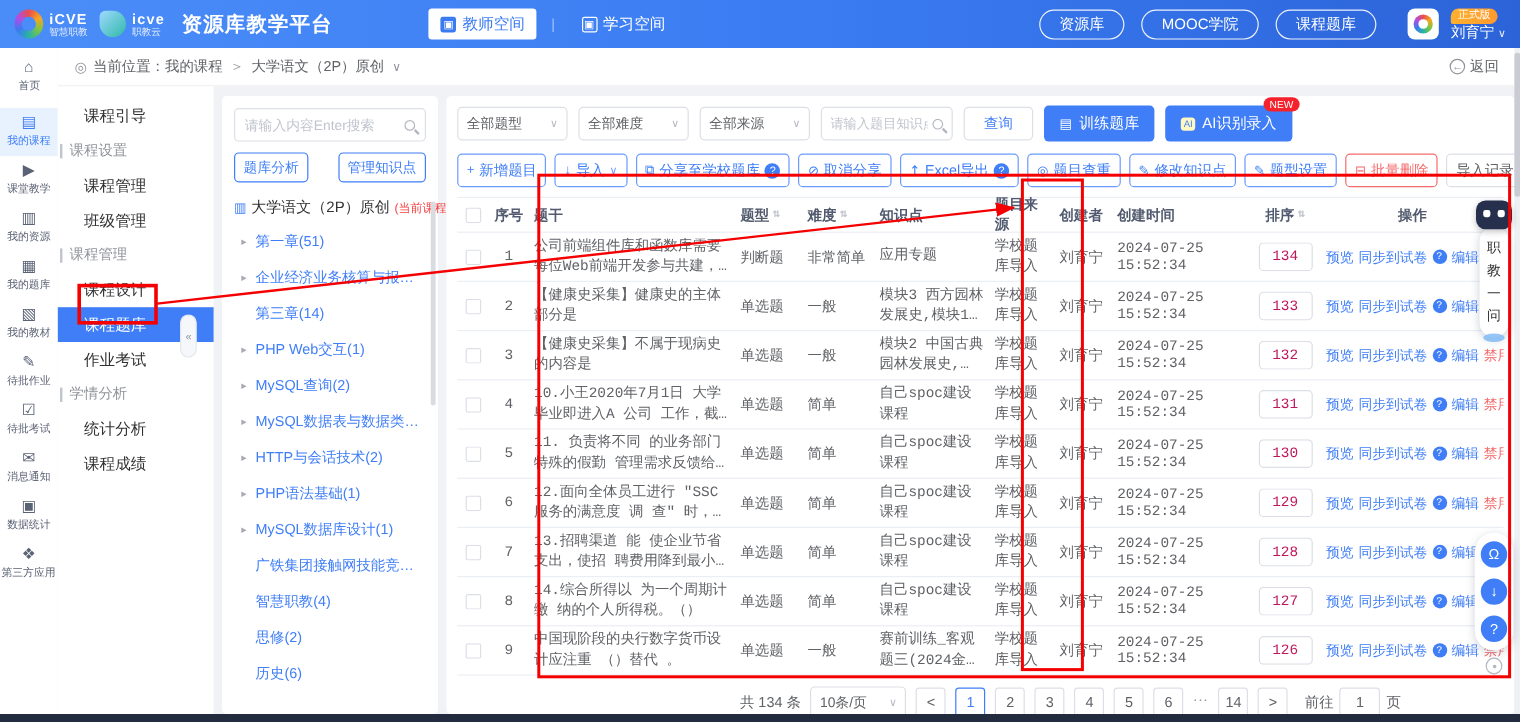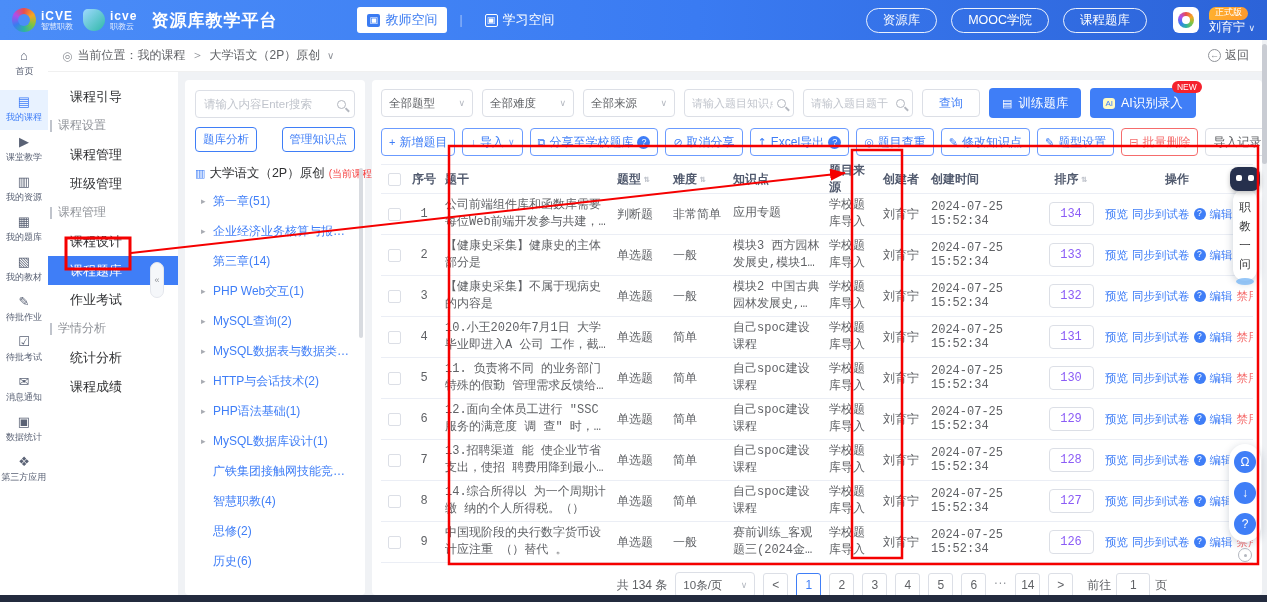--- a/index.html
+++ b/index.html
@@ -116,21 +116,21 @@
   .c-diff { width:60px; }
   .c-knowledge { width:96px; }
   .c-source { width:54px; }
   .c-creator { width:48px; }
   .c-time { width:114px; }
   .c-order { width:60px; justify-content:center; }
   .c-ops { width:152px; gap:4px; font-size:11.5px; }
   .clamp2 { display:-webkit-box; -webkit-line-clamp:2; -webkit-box-orient:vertical; overflow:hidden; line-height:1.45; }
   .checkbox { width:13px; height:13px; border:1px solid #dcdfe6; border-radius:2px; background:#fff; cursor:pointer; flex:none; }
   .sort { color:#c0c4cc; font-size:10px; }
-  .order-input { width:45px; height:24px; border:1px solid #dcdfe6; border-radius:4px; text-align:center; line-height:22px; color:#8b5cf6; }
+  .order-input { width:45px; height:24px; border:1px solid #dcdfe6; border-radius:4px; text-align:center; line-height:22px; color:#be185d; }
   .op-link { color:#3f7ef7; cursor:pointer; white-space:nowrap; }
   .op-link.danger { color:#f56c6c; }
   .c-ops .help { width:12px; height:12px; line-height:12px; font-size:8.5px; }
 
   
   .pager { display:flex; align-items:center; justify-content:center; gap:8px; margin-top:9px; height:26px; padding-left:150px; }
   .pg-total { color:#606266; }
   .pg-size { width:80px; height:26px; border:1px solid #dcdfe6; border-radius:4px; display:flex; align-items:center; padding:0 7px; color:#606266; font-size:11.5px; cursor:pointer; }
   .pg-size .cd { margin-left:auto; color:#b3b7bf; font-size:9px; }
   .pg-box { min-width:25px; height:25px; border:1px solid #dcdfe6; border-radius:3px; display:flex; align-items:center; justify-content:center; background:#fff; color:#606266; cursor:pointer; padding:0 4px; }
@@ -367,24 +367,20 @@
           <span class="cd">∨</span>
         </div>
         <div class="sel">
           <span>全部来源</span>
           <span class="cd">∨</span>
         </div>
         <div class="fin">
           <span class="ph">请输入题目知识点</span>
           <span class="mag"></span>
         </div>
-        <div class="fin">
-          <span class="ph">请输入题目题干</span>
-          <span class="mag"></span>
-        </div>
         <button class="q-btn">查询</button>
         <button class="p-btn">
           <span class="bic">▤</span>
           <span>训练题库</span>
         </button>
         <button class="p-btn">
           <span class="aiic">AI</span>
           <span>AI识别录入</span>
           <span class="new-badge">NEW</span>
         </button>

